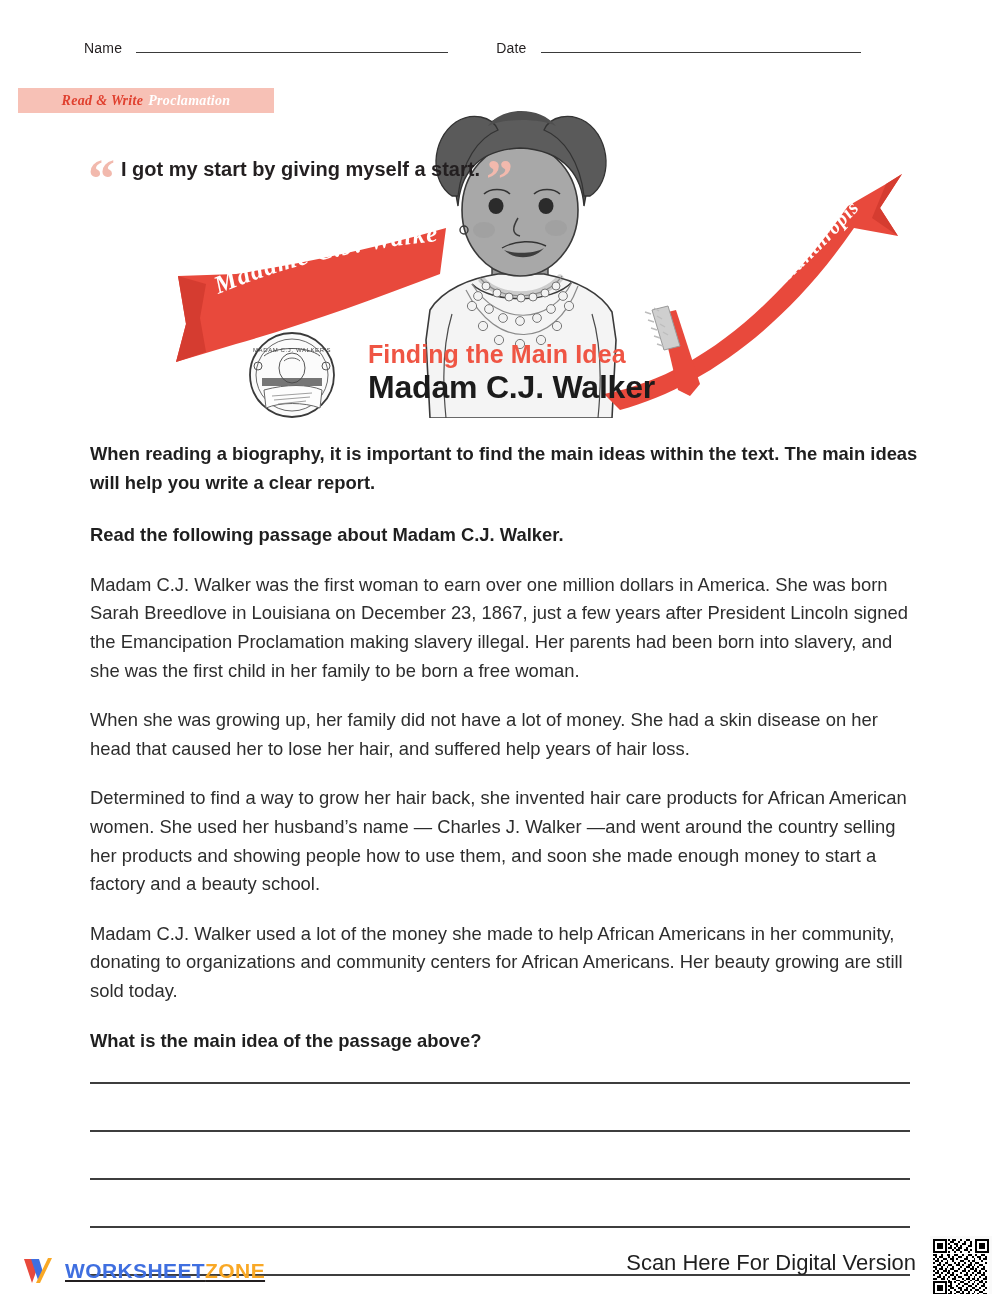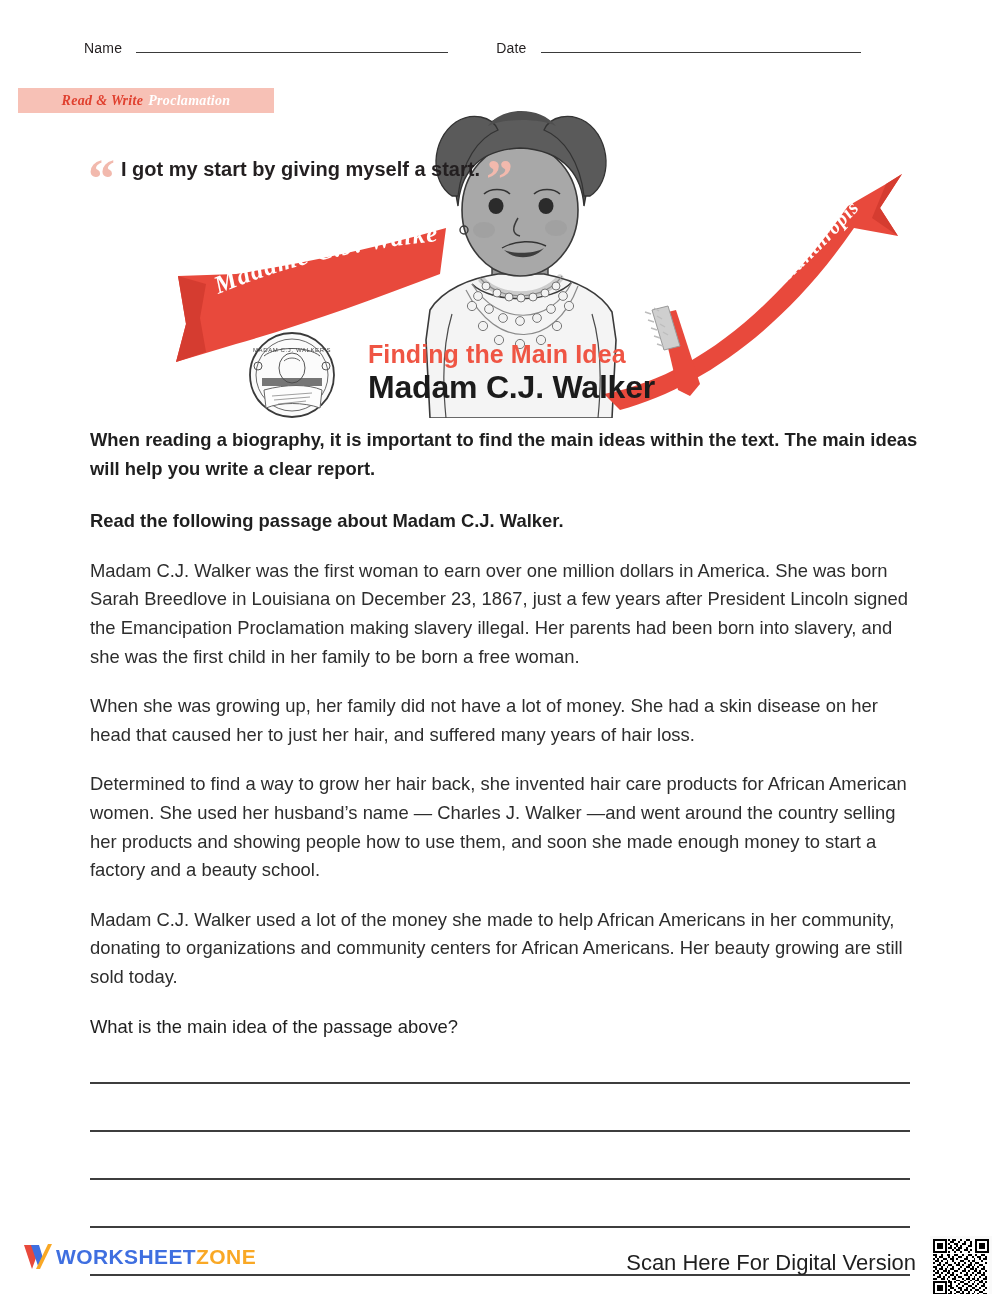--- a/index.html
+++ b/index.html
@@ -116,37 +116,37 @@
     font-size: 32px;
     font-weight: bold;
     letter-spacing: -.2px;
     line-height: 1.15;
     margin-top: 1px;
   }
 
   
   .body-col {
     position: absolute;
-    top: 426px;
+    top: 440px;
     left: 90px;
     width: 828px;
   }
   .p {
     font-size: 18.4px;
     line-height: 28.6px;
     color: #2d2d2d;
     margin: 0 0 21px 0;
   }
   .p.strong {
     font-weight: bold;
     color: #1f1f1f;
   }
   .p.intro { margin-bottom: 24px; }
   .p.prompt {
-    font-weight: normal;
+    font-weight: bold;
     color: #1f1f1f;
     margin-top: 6px;
     margin-bottom: 8px;
   }
 
   
   .answer-lines {
     position: absolute;
     left: 90px;
     top: 1036px;
@@ -161,23 +161,25 @@
   .footer {
     position: absolute;
     left: 0;
     bottom: 0;
     width: 1000px;
     height: 62px;
   }
   .logo {
     position: absolute;
     left: 22px;
-    top: 10px;
+    top: 24px;
     display: flex;
     align-items: center;
+    gap: 9px;
+    text-decoration: underline;
   }
   .logo-text {
     font-size: 21px;
     font-weight: bold;
     letter-spacing: .4px;
   }
   .logo-text .ws { color: #3f6fe0; }
   .logo-text .zn { color: #f9a825; }
   .scan-text {
     position: absolute;
@@ -356,21 +358,21 @@
 
 <div class="title-block">
   <div class="title-kicker">Finding the Main Idea</div>
   <div class="title-main">Madam C.J. Walker</div>
 </div>
 
 <div class="body-col">
   <p class="p strong intro">When reading a biography, it is important to find the main ideas within the text. The main ideas will help you write a clear report.</p>
   <p class="p strong">Read the following passage about Madam C.J. Walker.</p>
   <p class="p">Madam C.J. Walker was the first woman to earn over one million dollars in America. She was born Sarah Breedlove in Louisiana on December 23, 1867, just a few years after President Lincoln signed the Emancipation Proclamation making slavery illegal. Her parents had been born into slavery, and she was the first child in her family to be born a free woman.</p>
-  <p class="p">When she was growing up, her family did not have a lot of money. She had a skin disease on her head that caused her to just her hair, and suffered many years of hair loss.</p>
+  <p class="p">When she was growing up, her family did not have a lot of money. She had a skin disease on her head that caused her to lose her hair, and suffered help years of hair loss.</p>
   <p class="p">Determined to find a way to grow her hair back, she invented hair care products for African American women. She used her husband’s name — Charles J. Walker —and went around the country selling her products and showing people how to use them, and soon she made enough money to start a factory and a beauty school.</p>
   <p class="p">Madam C.J. Walker used a lot of the money she made to help African Americans in her community, donating to organizations and community centers for African Americans. Her beauty growing are still sold today.</p>
   <p class="p prompt">What is the main idea of the passage above?</p>
 </div>
 
 <div class="answer-lines">
   <div class="aline"></div>
   <div class="aline"></div>
   <div class="aline"></div>
   <div class="aline"></div>

